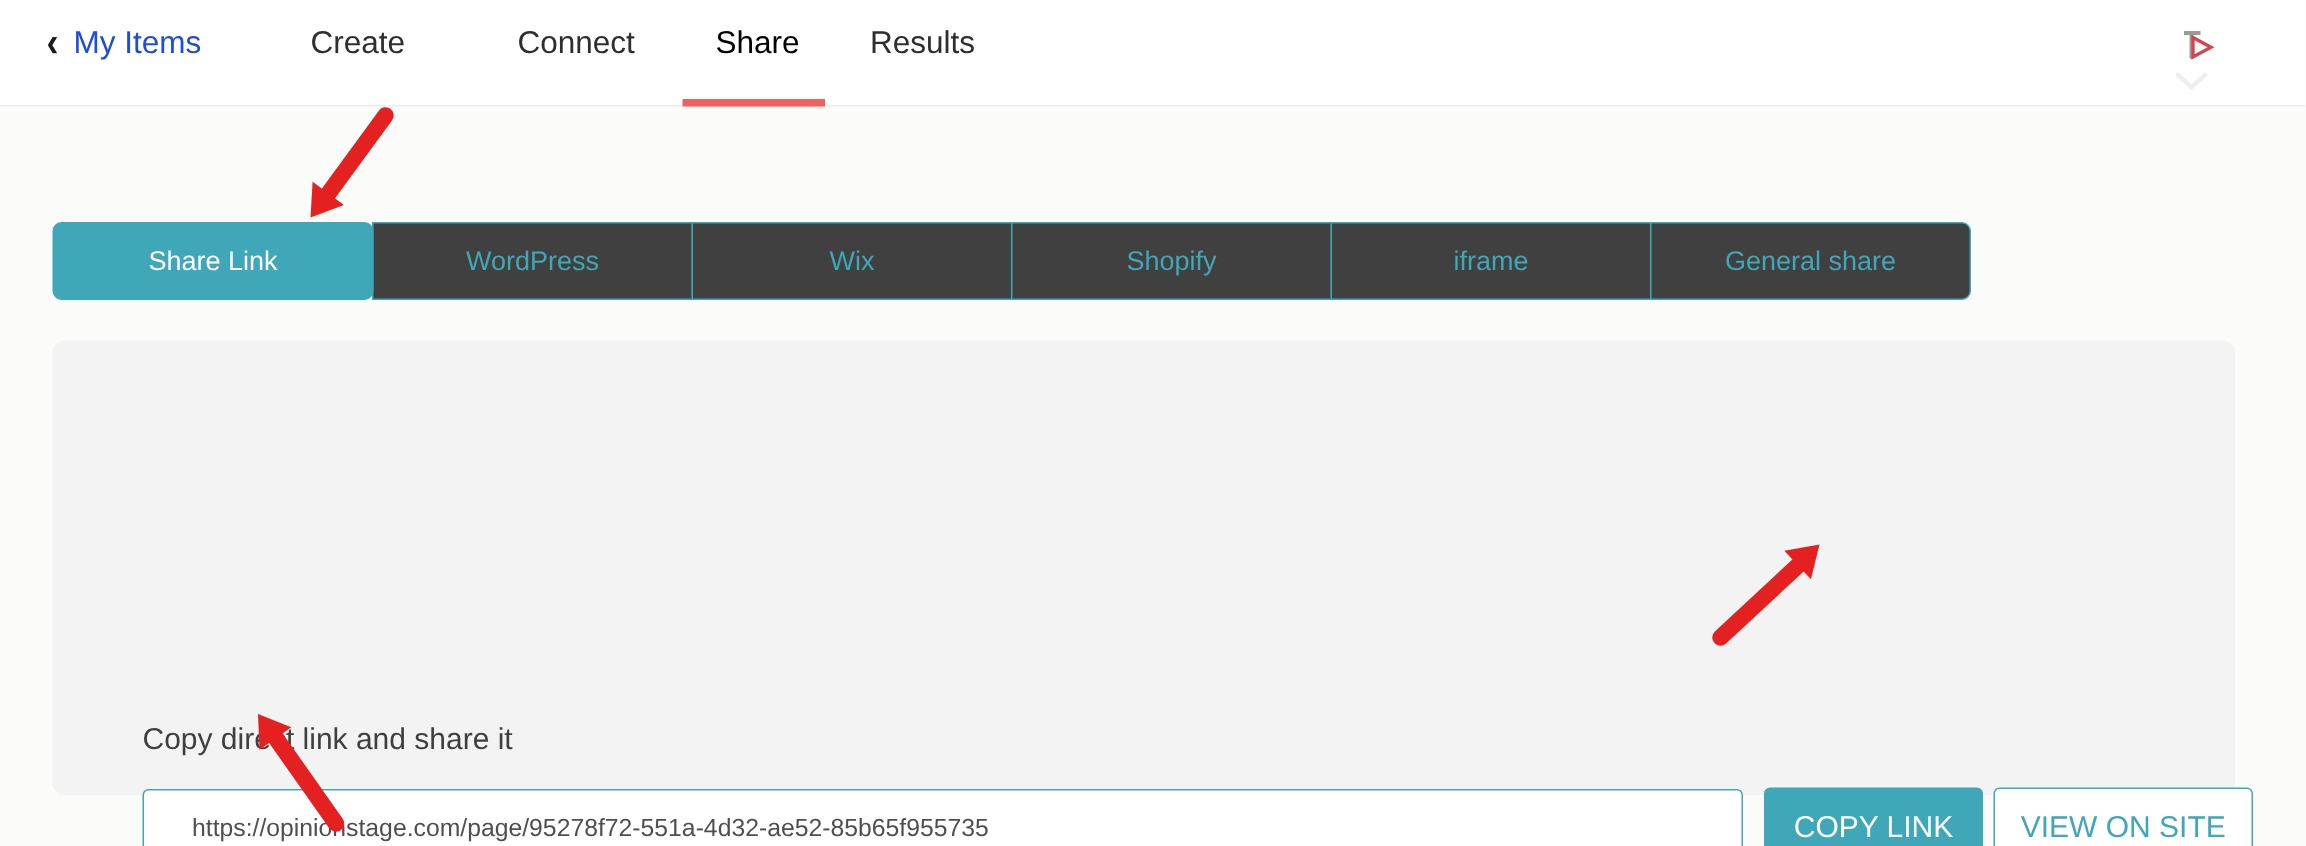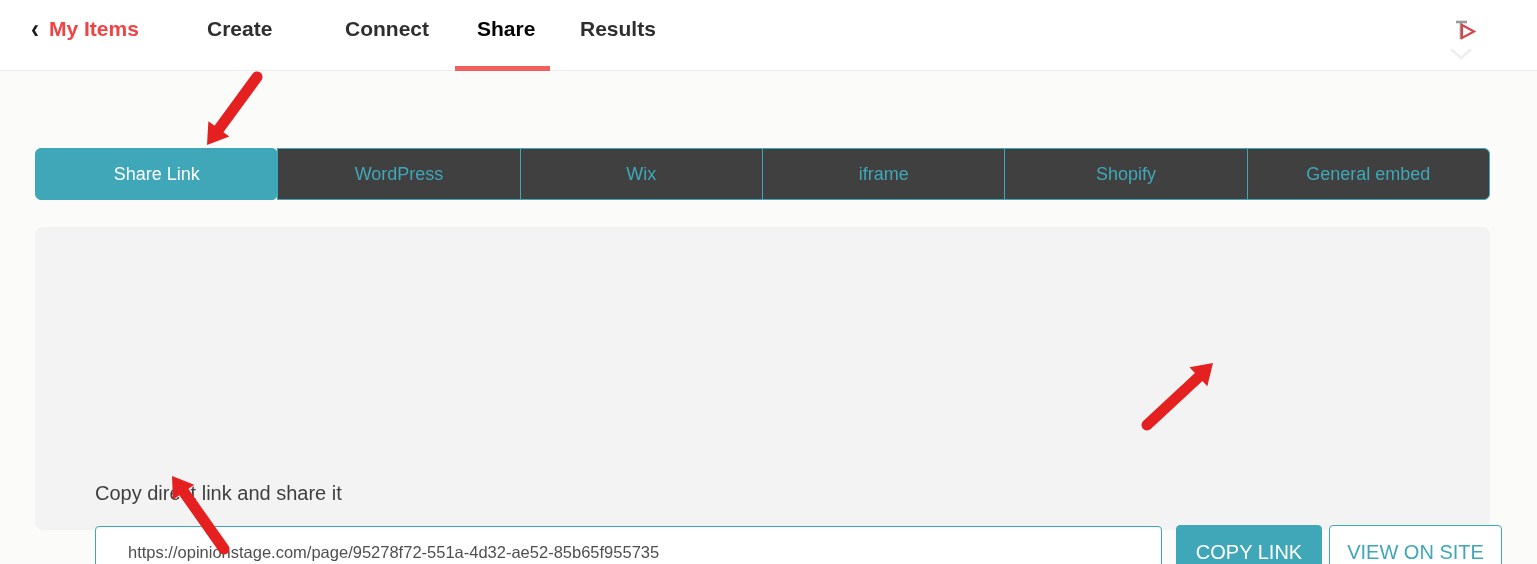--- a/index.html
+++ b/index.html
@@ -4,32 +4,32 @@
 <style>
   * { margin:0; padding:0; box-sizing:border-box; }
   html,body { background:#fbfbf9; }
   body { font-family:"Liberation Sans","DejaVu Sans",sans-serif; }
   .screen { position:relative; width:1537px; height:564px; background:#fbfbf9; overflow:hidden; }
 
   
   .topnav { position:absolute; left:0; top:0; width:1537px; height:71px; background:#ffffff; border-bottom:1px solid #ececec; }
   .back-link { position:absolute; left:31px; top:17px; display:flex; align-items:center; gap:10px; cursor:pointer; }
   .back-chevron { font-size:24px; font-weight:700; color:#1c1c1c; line-height:1; transform:scaleY(1.15); }
-  .back-label { font-size:21px; font-weight:700; color:#ef4444; }
-  .nav-item { position:absolute; top:17px; font-size:21px; font-weight:700; color:#2e2e2e; cursor:pointer; }
+  .back-label { font-size:21px; font-weight:400; color:#1d4ed8; }
+  .nav-item { position:absolute; top:17px; font-size:21px; font-weight:400; color:#2e2e2e; cursor:pointer; }
   .nav-create { left:207px; }
   .nav-connect { left:345px; }
   .nav-share { left:477px; color:#000000; }
   .nav-results { left:580px; }
   .nav-underline { position:absolute; left:455px; top:66px; width:95px; height:5px; background:#f1605f; }
   .corner-icon { position:absolute; left:1449px; top:16px; width:32px; height:32px; }
   .corner-chevron { position:absolute; left:1450px; top:48px; width:22px; height:12px; opacity:.25; }
 
   
-  .tabbar { position:absolute; left:35px; top:148px; width:1455px; height:52px; display:flex; }
+  .tabbar { position:absolute; left:35px; top:148px; width:1279px; height:52px; display:flex; }
   .tab { flex:1; display:flex; align-items:center; justify-content:center; background:#404040; border:1px solid #3fa7b7; margin-left:-1px; font-size:18px; color:#3fa7b7; cursor:pointer; }
   .tab:first-child { margin-left:0; }
   .tab.active { background:#3fa7b7; color:#ffffff; border-color:#3fa7b7; border-radius:6px; z-index:2; }
   .tab.last { border-radius:0 6px 6px 0; }
 
   
   .panel { position:absolute; left:35px; top:227px; width:1455px; height:303px; background:#f3f3f4; border-radius:8px; }
   .panel-heading { position:absolute; left:60px; top:255px; font-size:20px; color:#3f3f3f; }
   .link-input { position:absolute; left:60px; top:299px; width:1067px; height:53px; background:#ffffff; border:1px solid #3fa7b7; border-radius:4px; padding:0 12px 0 32px; font-size:16.5px; color:#4f4f4f; font-family:"Liberation Sans","DejaVu Sans",sans-serif; outline:none; }
   .btn { position:absolute; top:298px; height:55px; display:flex; align-items:center; justify-content:center; border-radius:4px; font-size:20px; cursor:pointer; }
@@ -62,23 +62,23 @@
     </svg>
     <svg class="corner-chevron" viewBox="0 0 22 12">
       <path d="M2 2 L11 10 L20 2" stroke="#bdbdbd" stroke-width="3" fill="none" stroke-linecap="round"></path>
     </svg>
   </div>
 
   <div class="tabbar">
     <div class="tab active">Share Link</div>
     <div class="tab">WordPress</div>
     <div class="tab">Wix</div>
+    <div class="tab">Shopify</div>
     <div class="tab">iframe</div>
-    <div class="tab">Shopify</div>
-    <div class="tab last">General embed</div>
+    <div class="tab last">General share</div>
   </div>
 
   <div class="panel">
     <div class="panel-heading">Copy direct link and share it</div>
 
     <input class="link-input" type="text" value="https://opinionstage.com/page/95278f72-551a-4d32-ae52-85b65f955735" style="">
 
     <div class="btn btn-copy">COPY LINK</div>
     <div class="btn btn-view">VIEW ON SITE</div>
 

